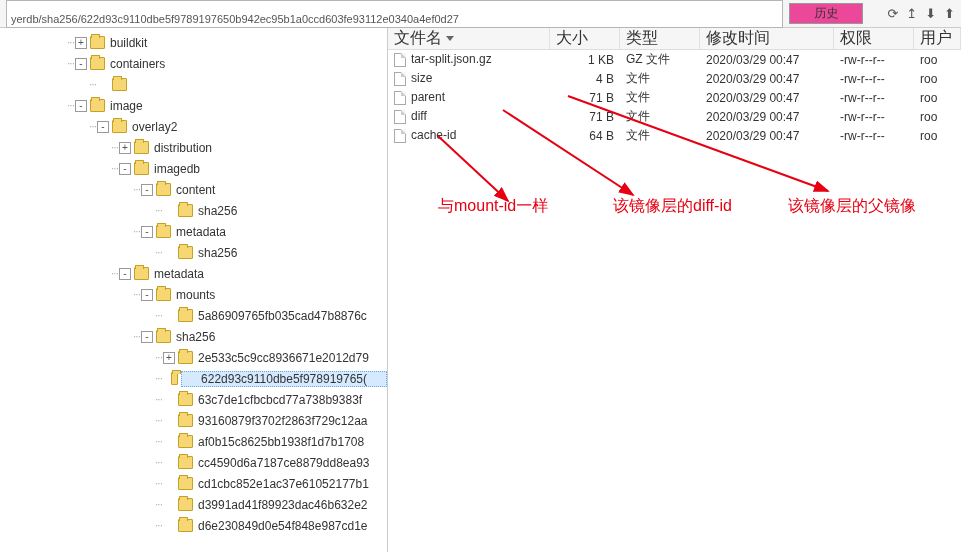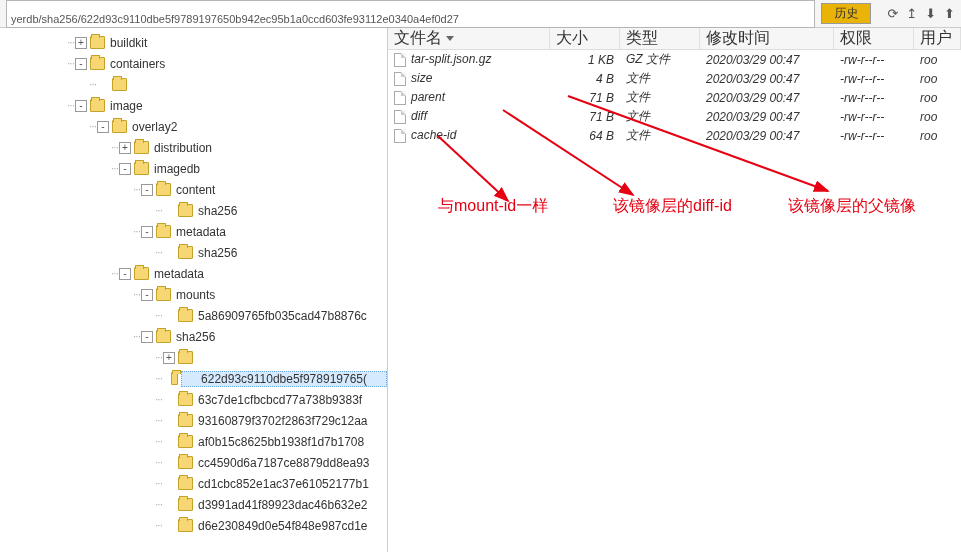--- a/index.html
+++ b/index.html
@@ -30,24 +30,24 @@
     padding: 9px 4px;
     line-height: 18px;
     font-size: 11px;
     color: #555;
     overflow: hidden;
     white-space: nowrap;
     margin-right: 6px;
   }
   .history-btn {
     border: 1px solid #999;
-    background: #eab308;
-    padding: 1px 12px;
+    background: #ec4899;
+    padding: 1px 24px;
     font-size: 12px;
-    margin-right: 16px;
+    margin-right: 24px;
     cursor: pointer;
   }
   .toolbar-icons { display: flex; gap: 8px; }
   .toolbar-icons span { color: #555; cursor: pointer; font-size: 13px; }
 
   .main {
     display: flex;
     height: calc(100% - 28px);
     position: relative;
   }
@@ -125,21 +125,21 @@
     display: flex;
     align-items: center;
     gap: 4px;
   }
   .arrow-down {
     width: 0; height: 0;
     border-left: 4px solid transparent;
     border-right: 4px solid transparent;
     border-top: 5px solid #666;
   }
-  .list-body { flex: 1; position: relative; font-style: italic; }
+  .list-body { flex: 1; position: relative; }
   .frow {
     display: flex;
     height: 19px;
     align-items: center;
   }
   .fcell { padding: 0 6px; overflow: hidden; white-space: nowrap; }
   .file-icon {
     width: 12px; height: 14px;
     border: 1px solid #aaa;
     background: #fff;
@@ -279,20 +279,21 @@
         <div class="row" style="padding-left: 126px;">
           <span class="dots">···</span>
           <span class="toggle">-</span>
           <span class="folder-icon"></span>
           <span class="label">sha256</span>
         </div>
         <div class="row" style="padding-left: 148px;">
           <span class="dots">···</span>
           <span class="toggle">+</span>
           <span class="folder-icon"></span>
+          <span class="label">2e533c5c9cc8936671e2012d79</span>
         </div>
         <div class="row" style="padding-left: 148px;">
           <span class="dots">···</span>
           <span class="toggle empty"></span>
           <span class="folder-icon"></span>
           <span class="label selected">622d93c9110dbe5f978919765(</span>
         </div>
         <div class="row" style="padding-left: 148px;">
           <span class="dots">···</span>
           <span class="toggle empty"></span>

